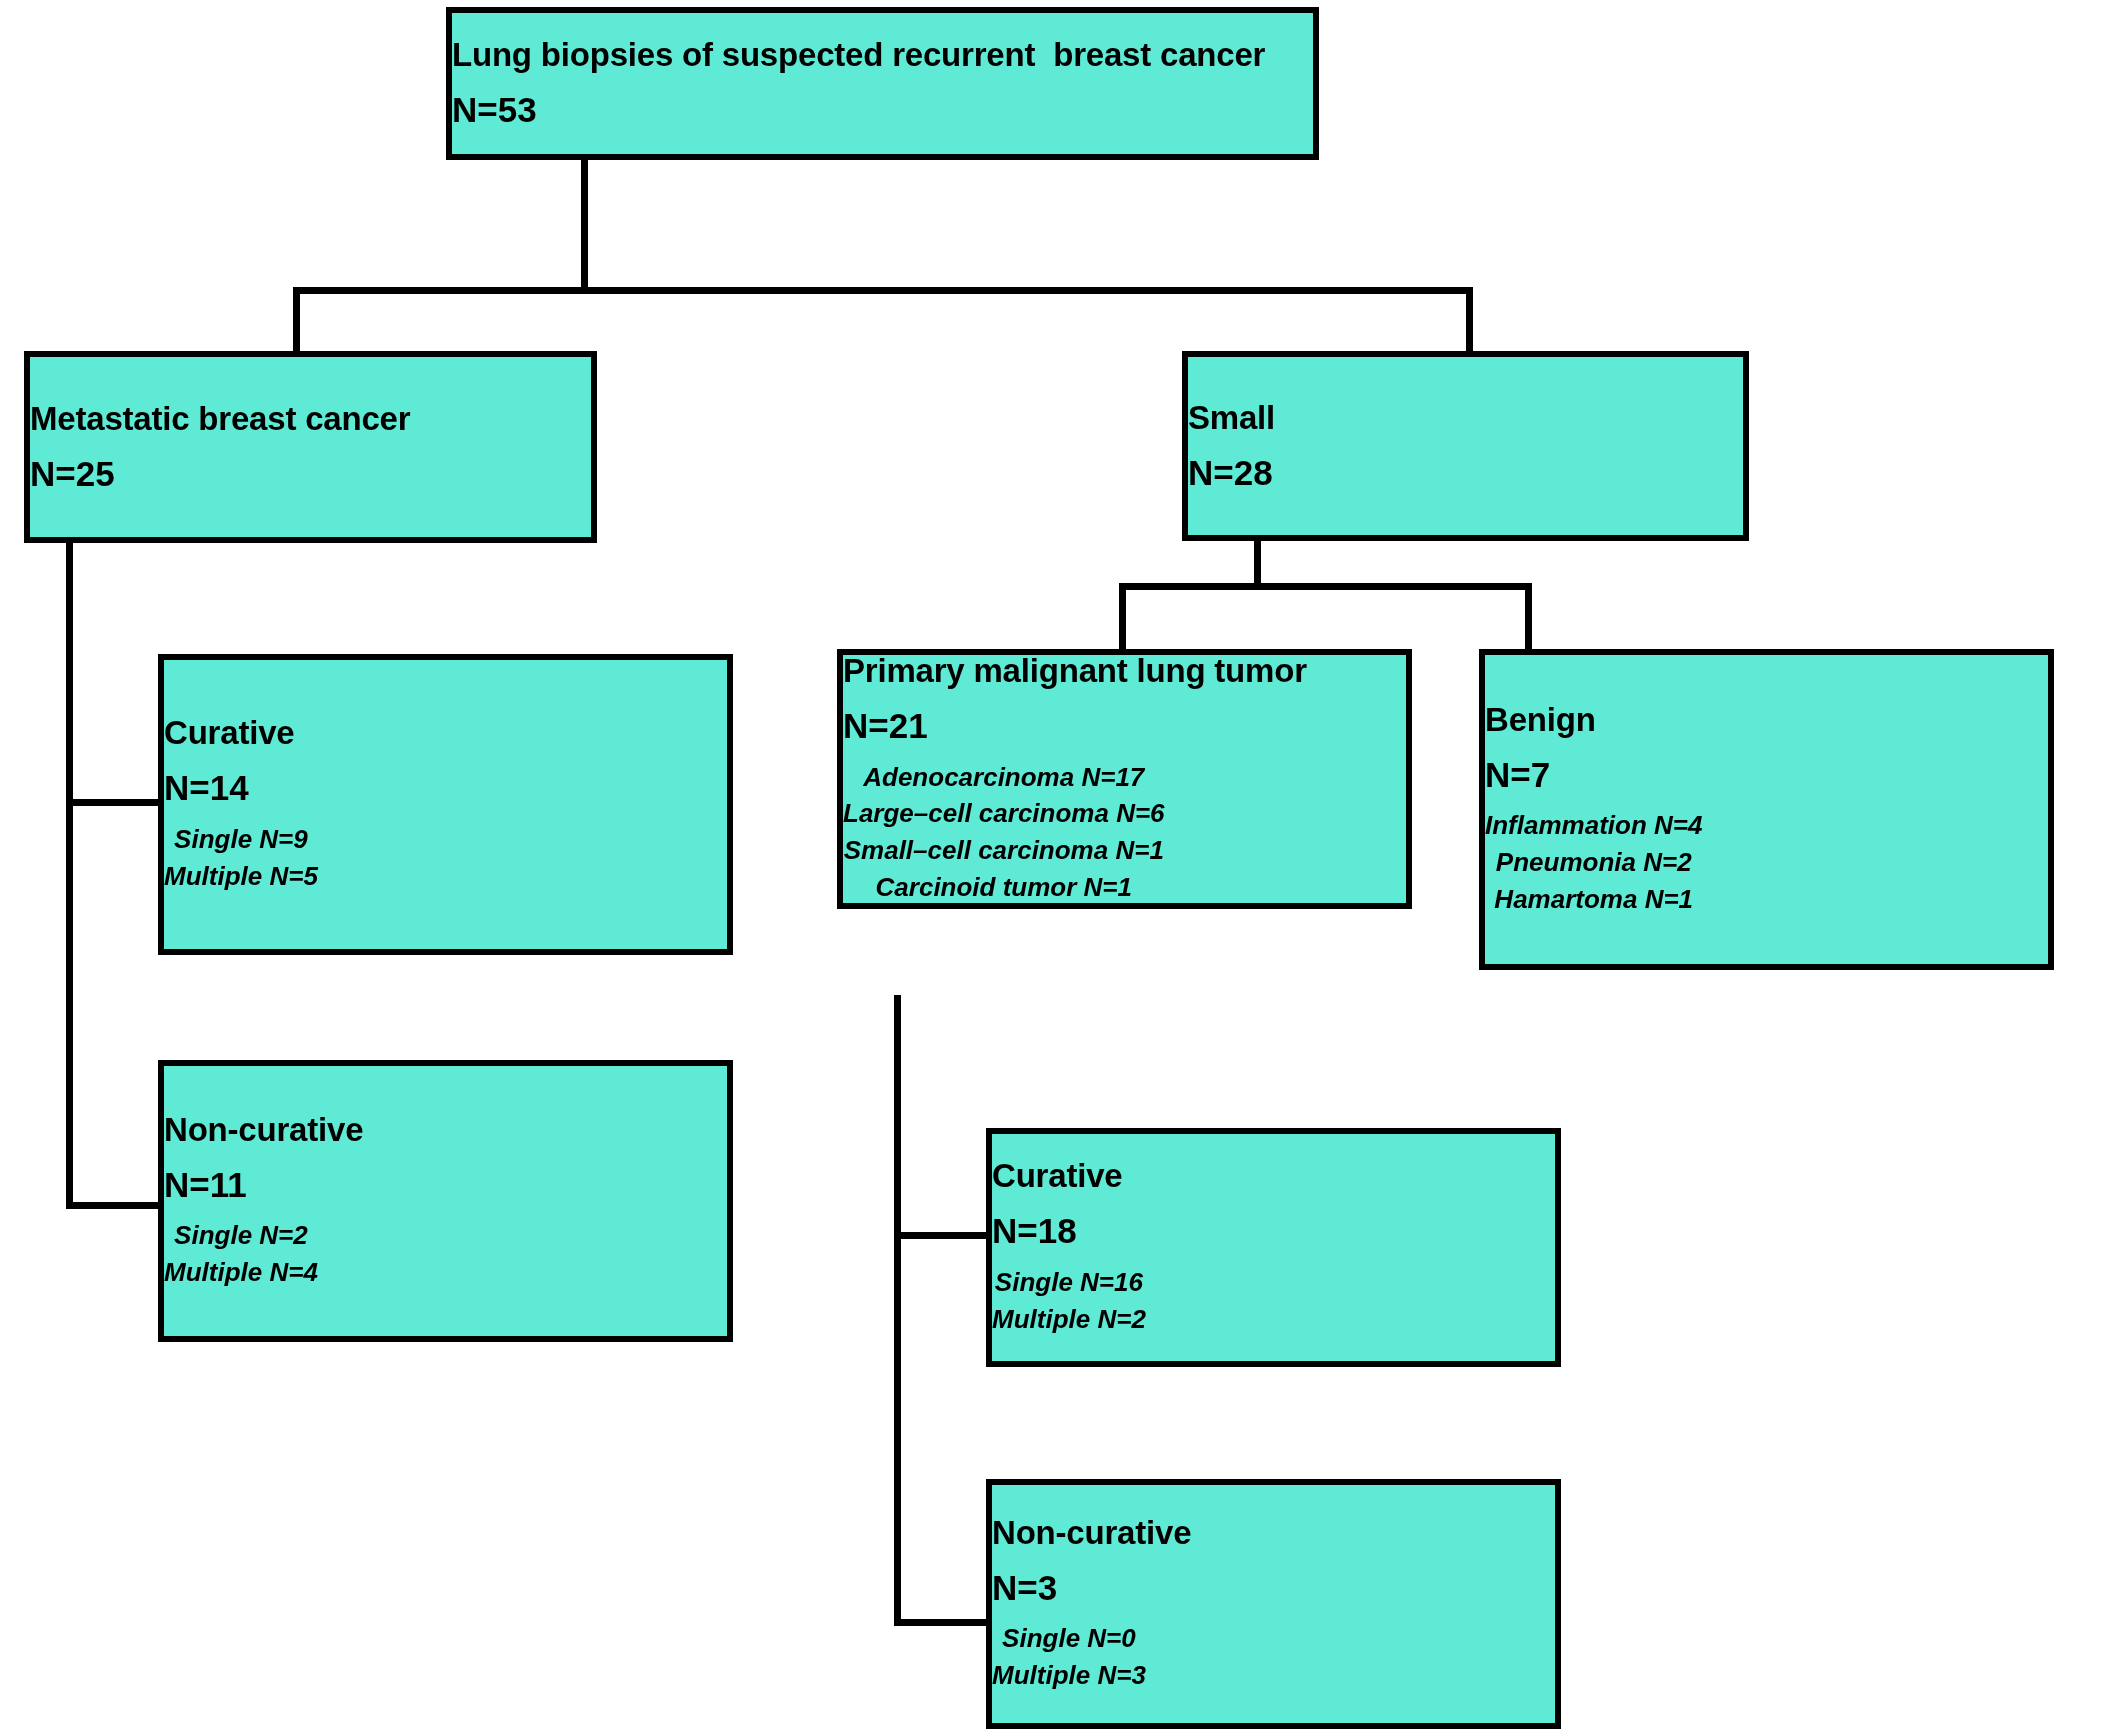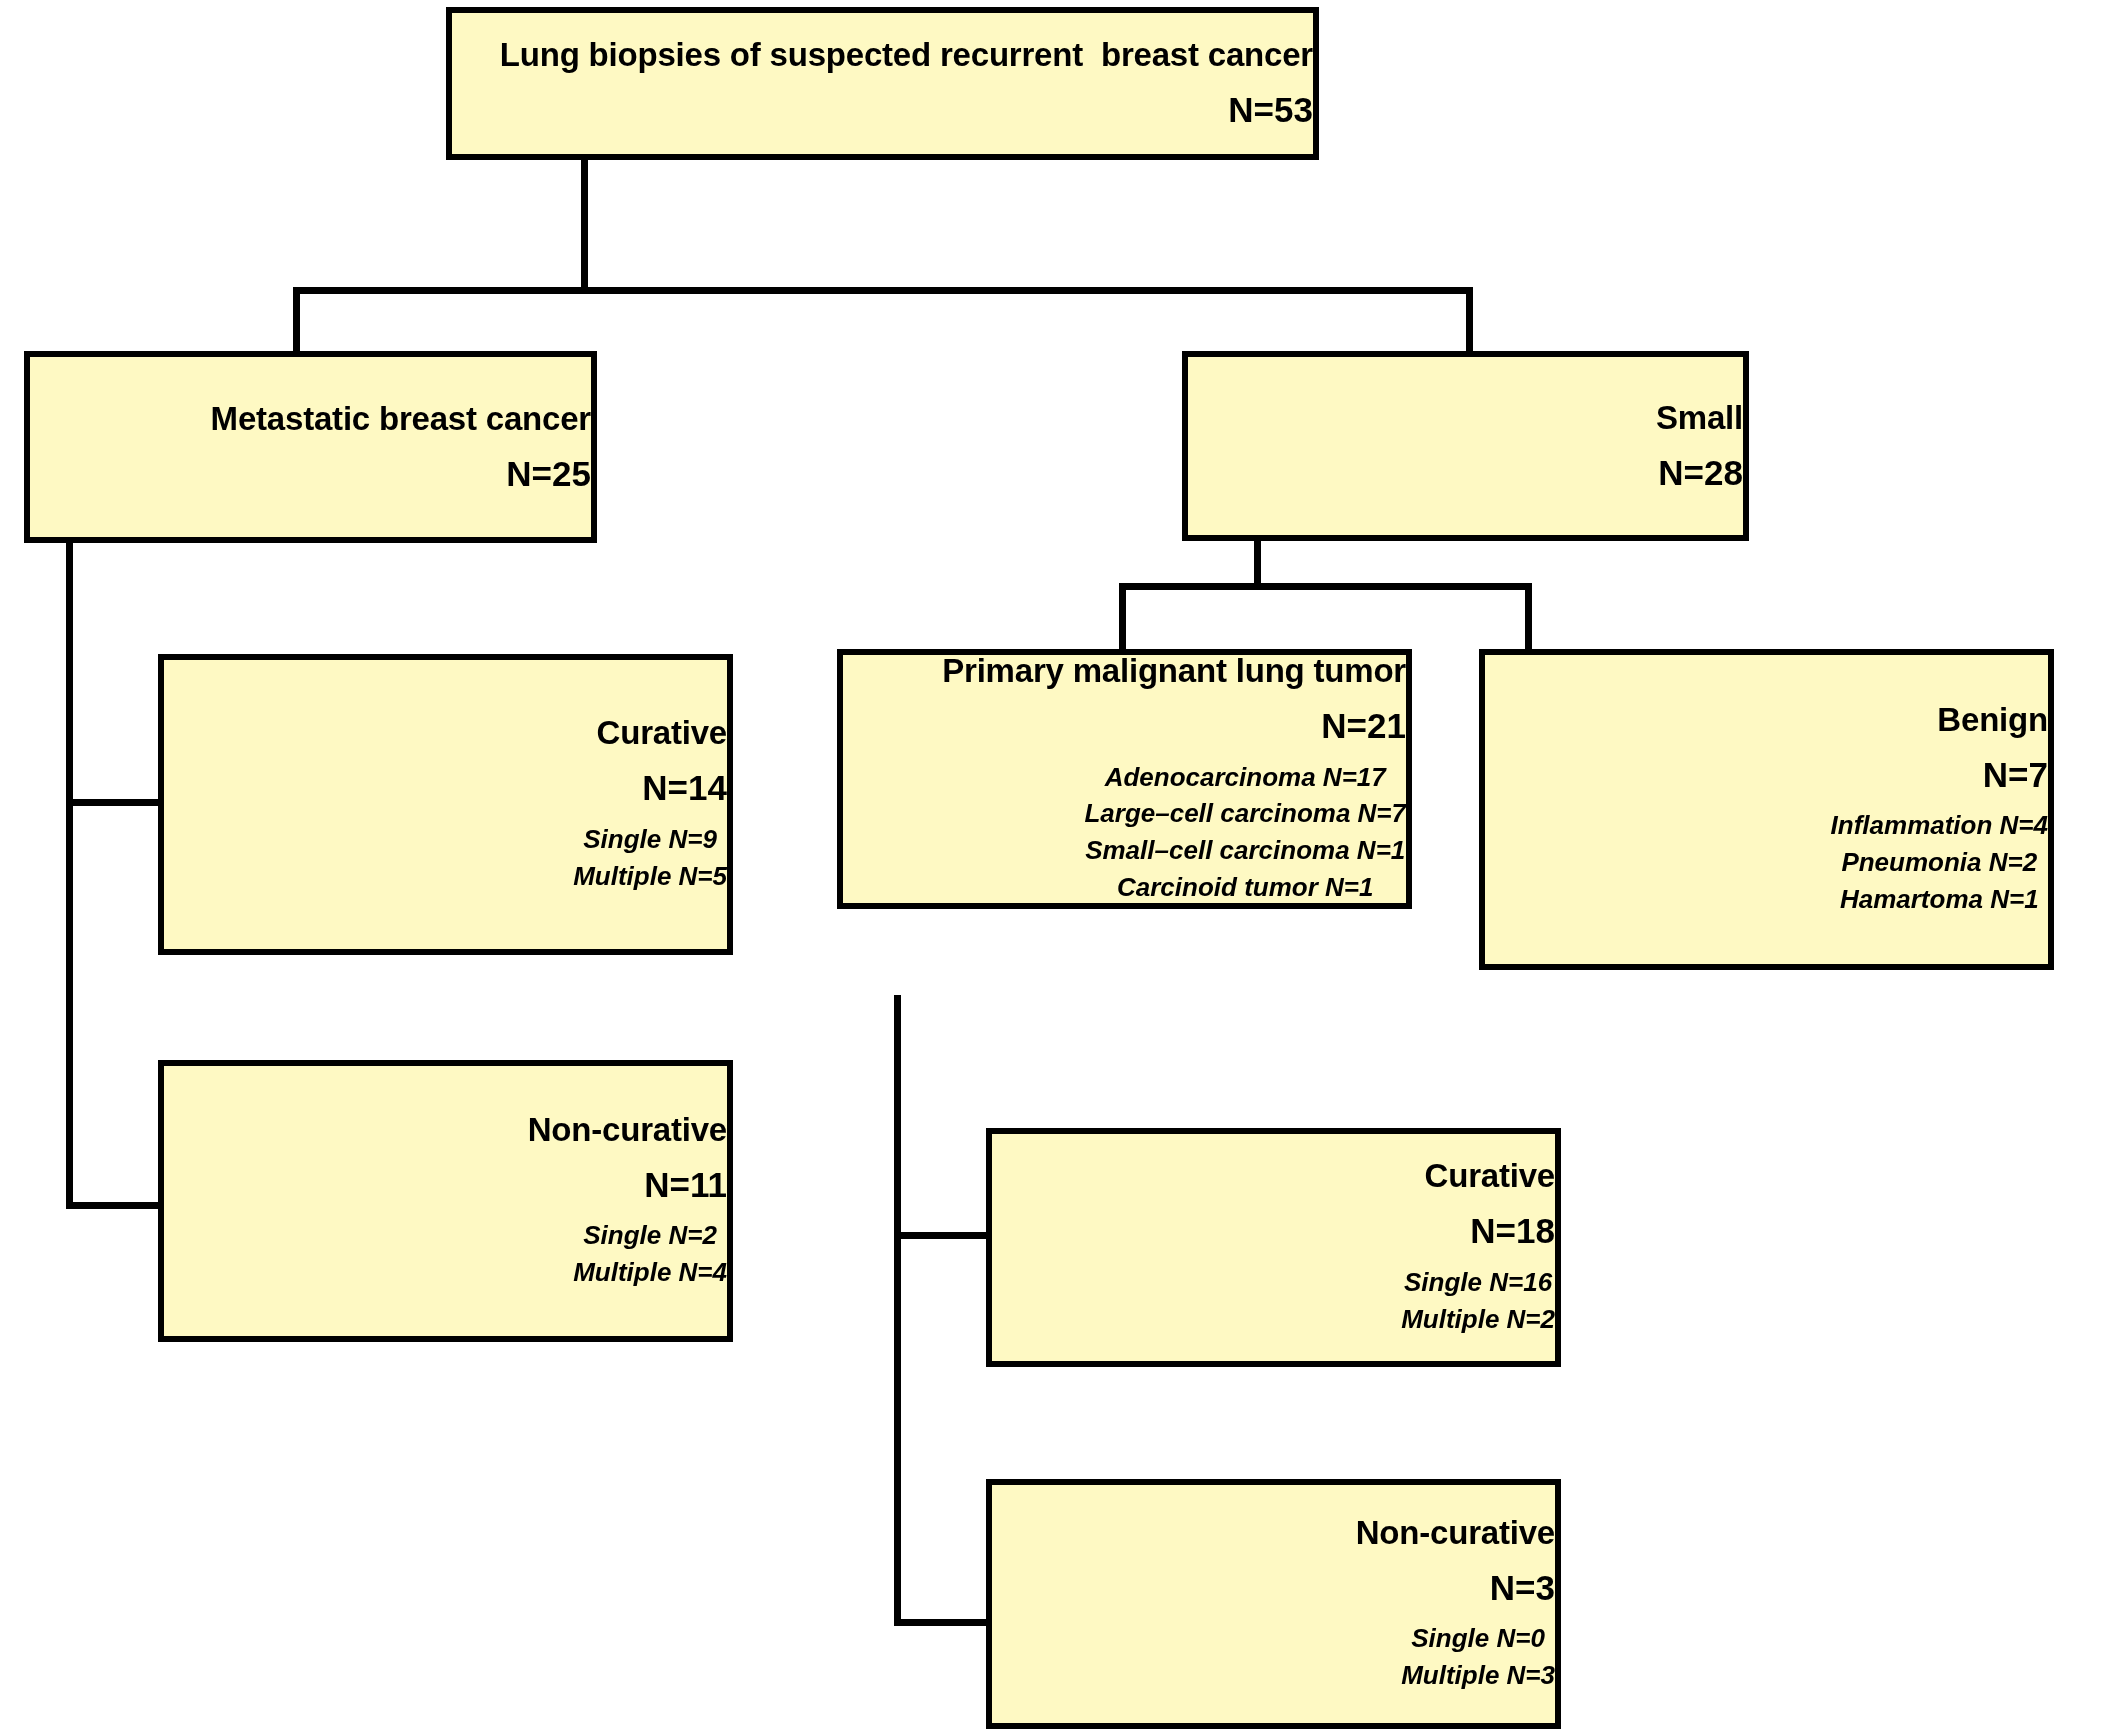--- a/index.html
+++ b/index.html
@@ -16,25 +16,25 @@
     position: relative;
     width: 2108px;
     height: 1735px;
     background: #ffffff;
     overflow: hidden;
   }
   
   .node {
     position: absolute;
     box-sizing: border-box;
-    background: #fef9c3;
+    background: #5eead4;
     border: 6.2px solid #000000;
     display: flex;
     flex-direction: column;
-    align-items: flex-end;
+    align-items: flex-start;
     justify-content: center;
     text-align: center;
     z-index: 5;
   }
   .title {
     font-weight: bold;
     font-size: 33px;
     line-height: 1.18;
     letter-spacing: -0.2px;
     white-space: pre;
@@ -119,21 +119,21 @@
       <div class="detail">Single N=2</div>
       <div class="detail">Multiple N=4</div>
     </div>
   </div>
 
   <div class="node" style="left:837px; top:649px; width:575px; height:260px;">
     <div class="title">Primary malignant lung tumor</div>
     <div class="count">N=21</div>
     <div class="details">
       <div class="detail">Adenocarcinoma N=17</div>
-      <div class="detail">Large–cell carcinoma N=7</div>
+      <div class="detail">Large–cell carcinoma N=6</div>
       <div class="detail">Small–cell carcinoma N=1</div>
       <div class="detail">Carcinoid tumor N=1</div>
     </div>
   </div>
 
   <div class="node" style="left:1479px; top:649px; width:575px; height:321px;">
     <div class="title">Benign</div>
     <div class="count">N=7</div>
     <div class="details">
       <div class="detail">Inflammation N=4</div>

